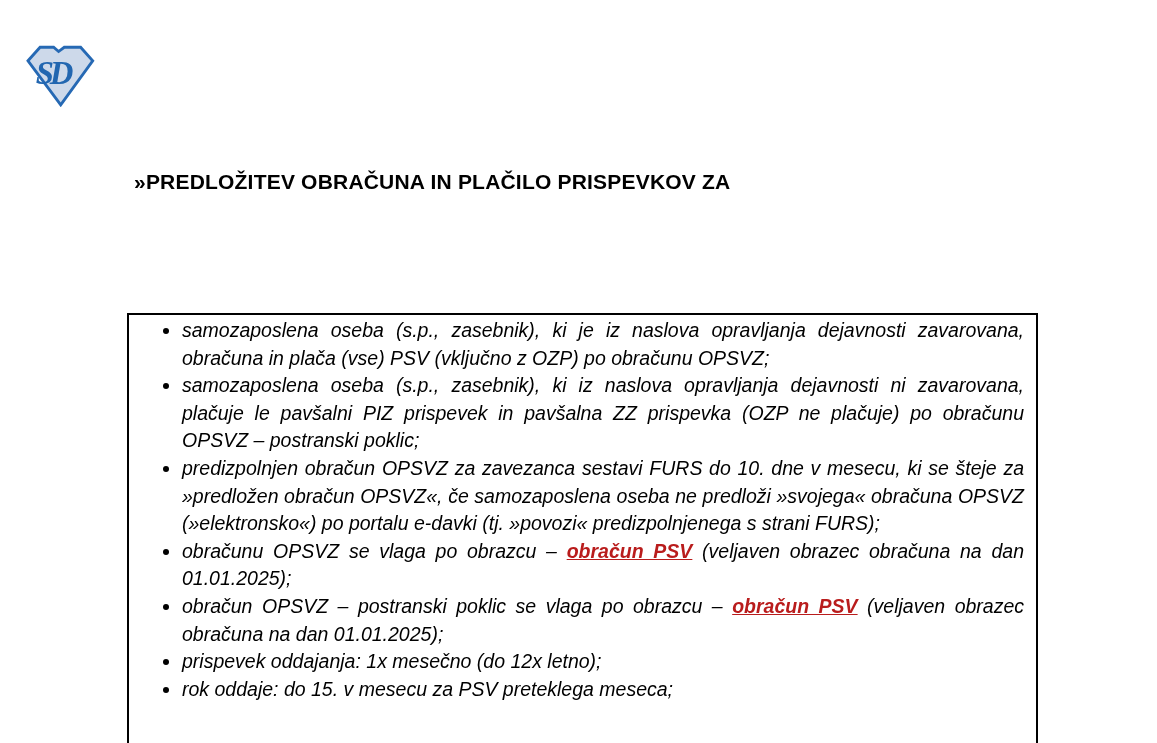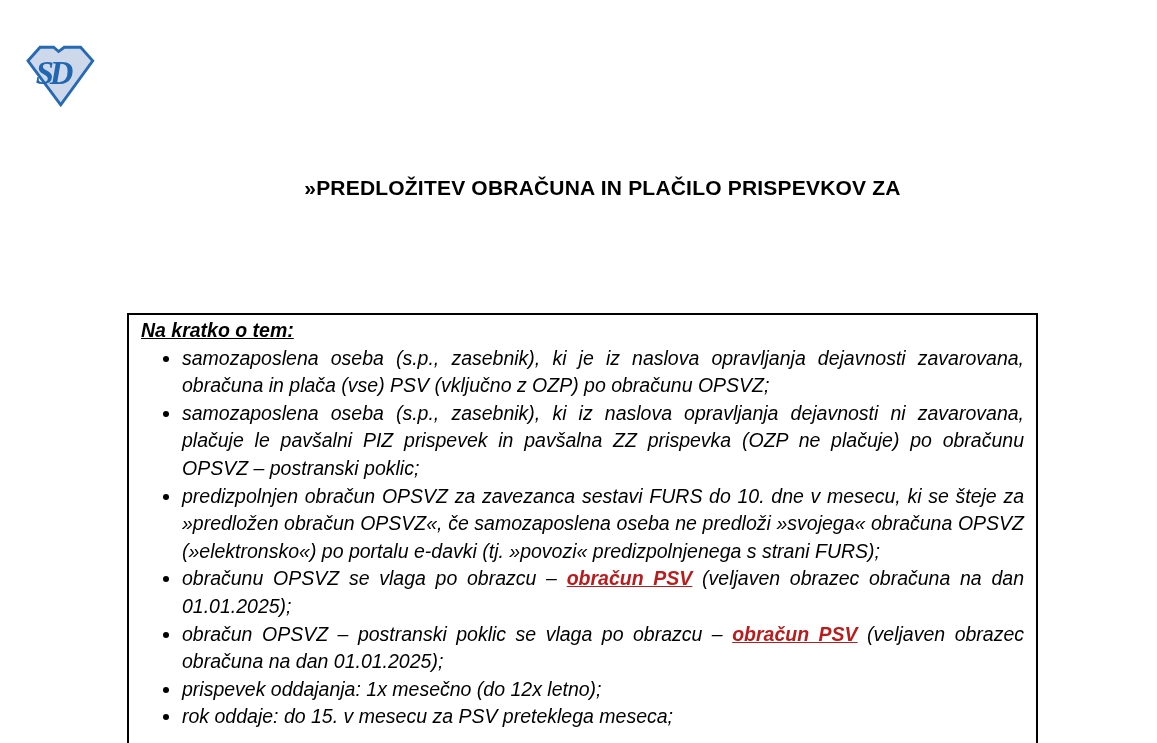--- a/index.html
+++ b/index.html
@@ -17,22 +17,22 @@
     left: 23px;
     top: 43px;
     width: 74px;
     height: 64px;
   }
   .title {
     position: absolute;
     left: 130px;
     top: 163px;
     width: 925px;
-    margin: 10px;
-    text-align: center;
+    margin: 4px;
+    text-align: left;
     font-weight: bold;
     font-size: 21px;
     line-height: 30px;
     letter-spacing: 0.2px;
   }
   .summary-box {
     position: absolute;
     left: 127px;
     top: 313px;
     width: 911px;
@@ -74,21 +74,20 @@
     <path d="M5,25 L22,6 L41,6 L48,12 L56,6 L79,6 L96,25 L51,87 Z" fill="#cdd9ea" stroke="#2669b4" stroke-width="4" stroke-linejoin="miter"></path>
     <text id="logo-letters" x="16" y="58" font-family="Liberation Serif, serif" font-size="46" font-style="italic" font-weight="bold" fill="#2166b0" letter-spacing="-6">SD</text>
   </svg>
 </div>
 
 <h1 class="title" id="title-block">
     <div>»PREDLOŽITEV OBRAČUNA IN PLAČILO PRISPEVKOV ZA</div>
   </h1>
 
 <div class="summary-box">
-  <div class="box-heading">Na kratko o tem:</div>
   <ul class="bullets" id="bullet-list">
       <li><span>samozaposlena oseba (s.p., zasebnik), ki je iz naslova opravljanja dejavnosti zavarovana, obračuna in plača (vse) PSV (vključno z OZP) po obračunu OPSVZ;</span></li>
       <li><span>samozaposlena oseba (s.p., zasebnik), ki iz naslova opravljanja dejavnosti ni zavarovana, plačuje le pavšalni PIZ prispevek in pavšalna ZZ prispevka (OZP ne plačuje) po obračunu OPSVZ – postranski poklic;</span></li>
       <li><span>predizpolnjen obračun OPSVZ za zavezanca sestavi FURS do 10. dne v mesecu, ki se šteje za »predložen obračun OPSVZ«, če samozaposlena oseba ne predloži »svojega« obračuna OPSVZ (»elektronsko«) po portalu e-davki (tj. »povozi« predizpolnjenega s strani FURS);</span></li>
       <li><span>obračunu OPSVZ se vlaga po obrazcu – </span><a class="doclink" href="#">obračun PSV</a><span> (veljaven obrazec obračuna na dan 01.01.2025);</span></li>
       <li><span>obračun OPSVZ – postranski poklic se vlaga po obrazcu – </span><a class="doclink" href="#">obračun PSV</a><span> (veljaven obrazec obračuna na dan 01.01.2025);</span></li>
       <li><span>prispevek oddajanja: 1x mesečno (do 12x letno);</span></li>
       <li><span>rok oddaje: do 15. v mesecu za PSV preteklega meseca;</span></li>
     </ul>
 </div>

